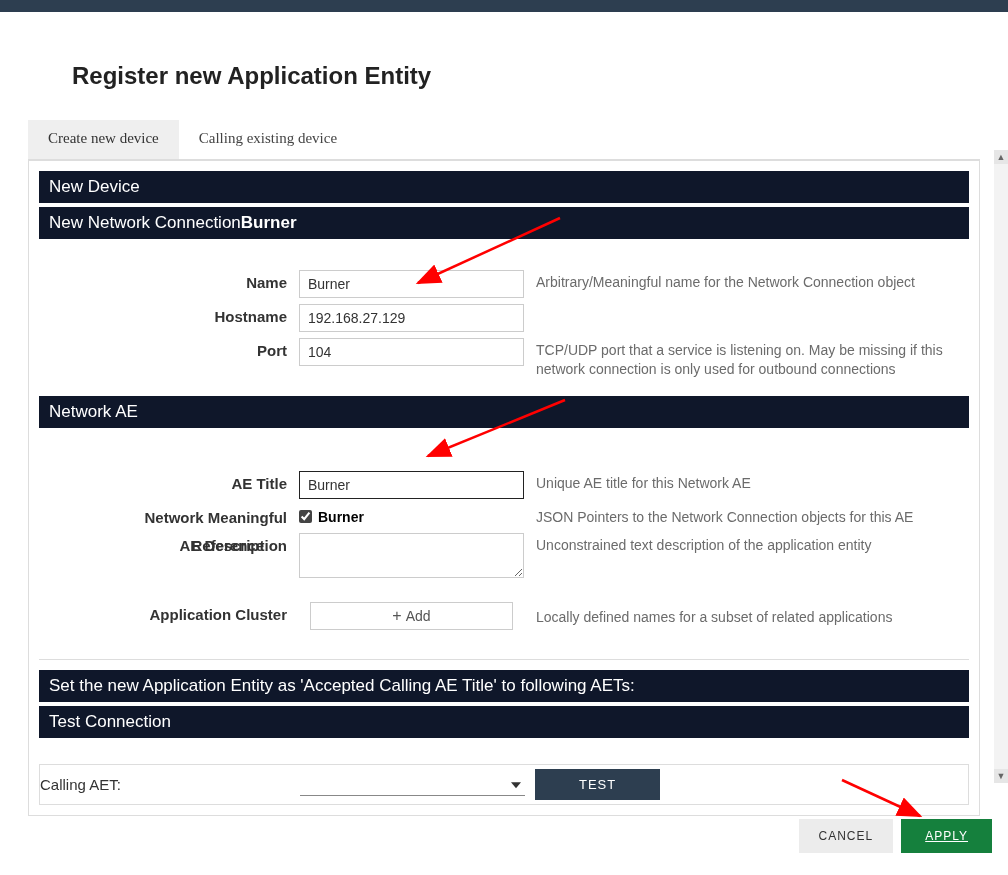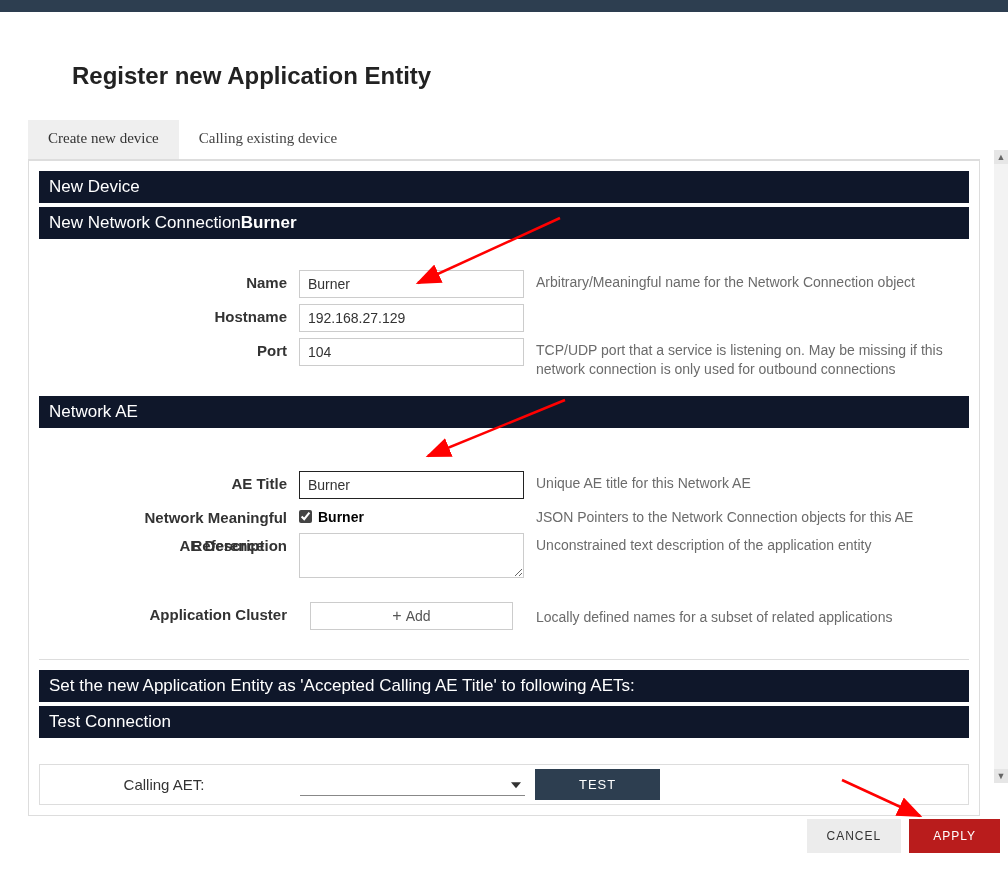--- a/index.html
+++ b/index.html
@@ -140,21 +140,21 @@
   }
   .test-row {
     display: flex;
     align-items: center;
     margin-top: 26px;
     border: 1px solid #ddd;
     padding: 4px 6px 4px 0;
   }
   .test-label {
     flex: 0 0 260px;
-    text-align: center;
+    text-align: left;
     padding-right: 12px;
     font-size: 15px;
     color: #333;
   }
   .test-select {
     flex: 0 0 225px;
     border: none;
     border-bottom: 1px solid #888;
     background: transparent;
     padding: 3px 2px;
@@ -184,42 +184,43 @@
     background: #2d3e50;
     color: #fff;
     border: none;
     padding: 8px 44px;
     font-size: 13px;
     letter-spacing: 1px;
     cursor: pointer;
   }
   .dialog-actions {
     position: absolute;
-    right: 8px;
+    right: 16px;
     bottom: 22px;
     display: flex;
     gap: 8px;
   }
   .btn-cancel {
     background: #ececec;
     color: #333;
     border: none;
     padding: 10px 20px;
     font-size: 12px;
     letter-spacing: 1px;
     cursor: pointer;
   }
   .btn-apply {
-    background: #b91c1c;
+    background: #15803d;
     color: #fff;
     border: none;
     padding: 10px 24px;
     font-size: 12px;
     letter-spacing: 1px;
     cursor: pointer;
+    text-decoration: underline;
   }
   .scrollbar-track {
     position: absolute;
     right: 0;
     top: 150px;
     bottom: 92px;
     width: 14px;
     background: #f3f3f3;
   }
   .scrollbar-arrow {

